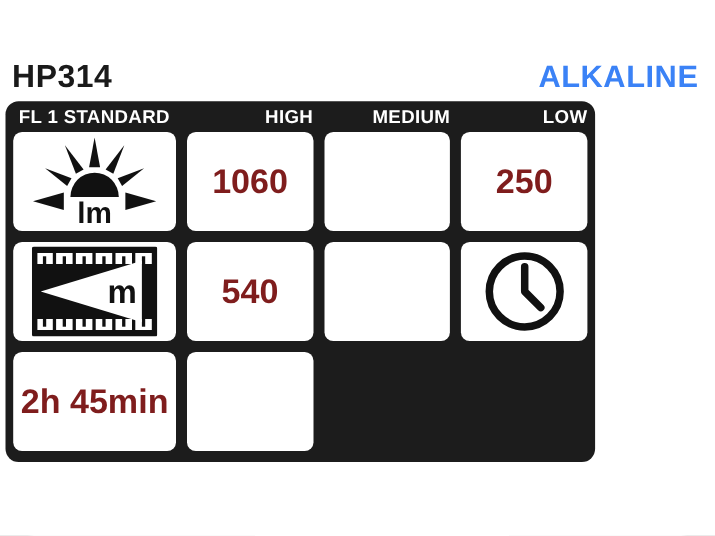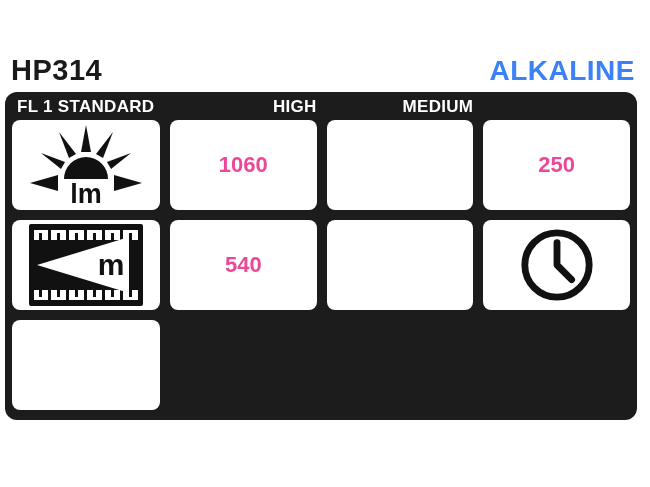--- a/index.html
+++ b/index.html
@@ -18,21 +18,21 @@
   }
   .model {
     font-size: 29px; font-weight: bold; color: #1a1a1a; letter-spacing: 0.5px;
   }
   .battery {
     font-size: 28px; font-weight: bold; color: #3b82f6; letter-spacing: 0.5px;
   }
 
   
   .spec-table {
-    position: absolute; top: 92px; left: 5px; width: 632px;
+    position: absolute; top: 92px; left: 5px; width: 536px;
     background: #1c1c1c; border-radius: 12px;
     padding: 2px 7px 10px 7px;
   }
   .head-row {
     display: grid; grid-template-columns: 148px 1fr 1fr 1fr; column-gap: 10px;
     height: 26px; align-items: center;
   }
   .head-cell {
     color: #ffffff; font-size: 17px; font-weight: bold; text-align: right;
     letter-spacing: 0.3px; white-space: nowrap;
@@ -40,41 +40,42 @@
   .head-cell.corner { text-align: left; padding-left: 5px; }
   .grid {
     display: grid; grid-template-columns: 148px 1fr 1fr 1fr;
     gap: 10px; grid-auto-rows: 90px;
   }
   .cell {
     background: #ffffff; border-radius: 8px;
     display: flex; align-items: center; justify-content: center;
   }
   .value {
-    font-size: 22px; font-weight: bold; color: #ec4899; white-space: nowrap;
+    font-size: 31px; font-weight: bold; color: #7f1d1d; white-space: nowrap;
   }
   svg { display: block; }
   .svg-label { font-family: "Liberation Sans", sans-serif; font-weight: bold; }
 </style>
 </head>
 <body>
 
 <div class="sheet">
 
   <div class="title-row">
     <div class="model">HP314</div>
     <div class="battery">ALKALINE</div>
   </div>
 
   <div class="spec-table">
 
     <div class="head-row">
       <div class="head-cell corner">FL 1 STANDARD</div>
       <div class="head-cell">HIGH</div>
       <div class="head-cell">MEDIUM</div>
+      <div class="head-cell">LOW</div>
     </div>
 
     <div class="grid">
 
       <div class="cell">
         <svg width="122" height="80" viewBox="0 0 122 80">
           <g fill="#111111">
             <polygon points="5,58 33,50 33,66"></polygon>
             <polygon points="117,58 89,50 89,66"></polygon>
             <polygon points="16,28 40,37 36,44"></polygon>
@@ -137,18 +138,21 @@
         <span class="value"></span>
       </div>
 
       <div class="cell">
         <svg width="78" height="78" viewBox="0 0 80 80">
           <circle cx="40" cy="40" r="33" fill="none" stroke="#111111" stroke-width="7"></circle>
           <path d="M 40,17 L 40,40 L 55,55" fill="none" stroke="#111111" stroke-width="7" stroke-linecap="round" stroke-linejoin="round"></path>
         </svg>
       </div>
       <div class="cell">
+        <span class="value">2h 45min</span>
+      </div>
+      <div class="cell">
         <span class="value"></span>
       </div>
 
     </div>
   </div>
 </div>
 
 </body></html>

